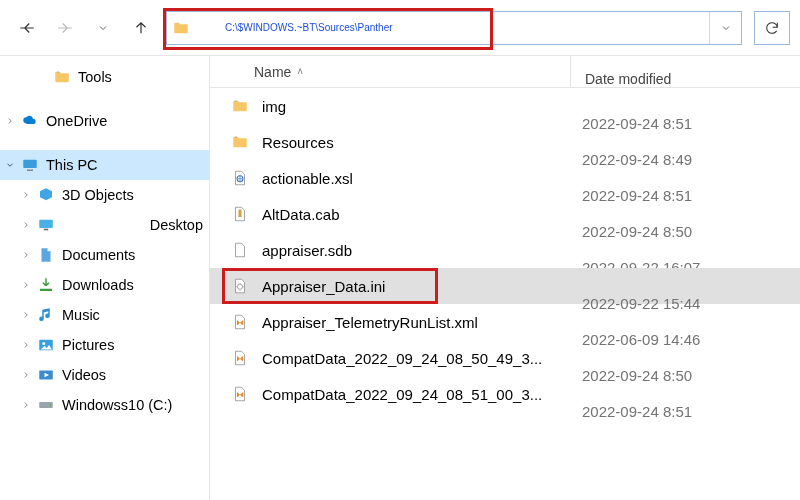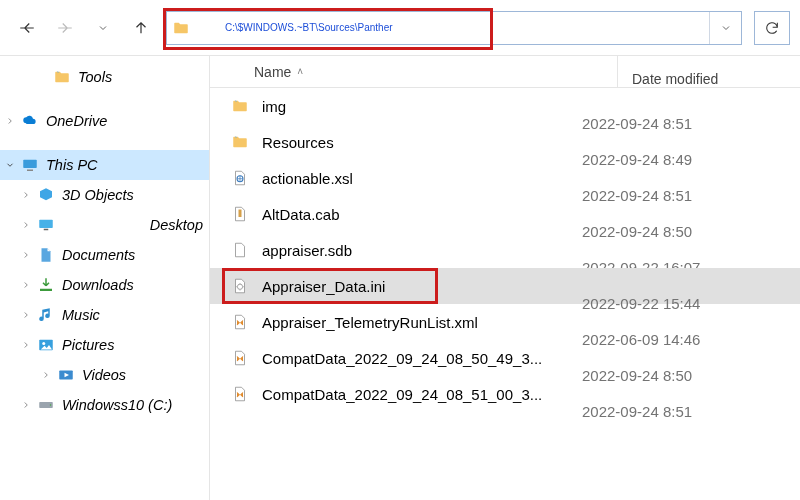--- a/index.html
+++ b/index.html
@@ -74,35 +74,34 @@
     font-size: 14.5px;
     padding-right: 6px;
     white-space: nowrap;
   }
   .tree-item.selected { background: #cce8ff; }
   .expander {
     width: 20px; display: flex; align-items: center; justify-content: center;
     color: #666;
   }
   .ti-icon { width: 20px; height: 20px; display: flex; align-items: center; justify-content: center; margin-right: 6px; }
-  .ti-label { flex: 1; font-style: italic; }
+  .ti-label { flex: 1; }
 
   .content {
     flex: 1;
     display: flex;
     flex-direction: column;
   }
   .col-header {
     display: flex;
     height: 32px;
     align-items: center;
     border-bottom: 1px solid #e5e5e5;
     color: #444;
     font-size: 14px;
-    gap: 47px;
   }
   .col-name { width: 360px; padding-left: 44px; display: flex; align-items: center; gap: 6px; }
   .sort-ind { color: #777; font-size: 10px; }
   .col-date { flex: 1; padding-left: 14px; border-left: 1px solid #e5e5e5; height: 100%; display: flex; align-items: flex-end;}
 
   .file-list { flex: 1; overflow: hidden; }
   .file-row {
     display: flex; align-items: center;
     height: 36px;
     font-size: 15px;
@@ -293,21 +292,21 @@
         </span>
         <span class="ti-icon">
           <svg width="18" height="18" viewBox="0 0 24 24">
             <rect x="3" y="5" width="18" height="14" rx="1" fill="#37a0de"></rect>
             <circle cx="9" cy="10" r="2" fill="#fff"></circle>
             <path fill="#fff" d="M5 18l5-5 3 3 3-4 4 6z"></path>
           </svg>
         </span>
         <span class="ti-label">Pictures</span>
       </div>
-      <div class="tree-item" style="padding-left: 16px; margin-left: 20px;">
+      <div class="tree-item" style="padding-left: 16px;">
         <span class="expander">
           <svg width="10" height="10" viewBox="0 0 24 24" fill="none" stroke="#777" stroke-width="2">
             <path d="M9 6l6 6-6 6"></path>
           </svg>
         </span>
         <span class="ti-icon">
           <svg width="18" height="18" viewBox="0 0 24 24">
             <rect x="3" y="6" width="18" height="12" rx="1" fill="#3b8bcf"></rect>
             <path fill="#fff" d="M10 9l6 3-6 3z"></path>
           </svg>

